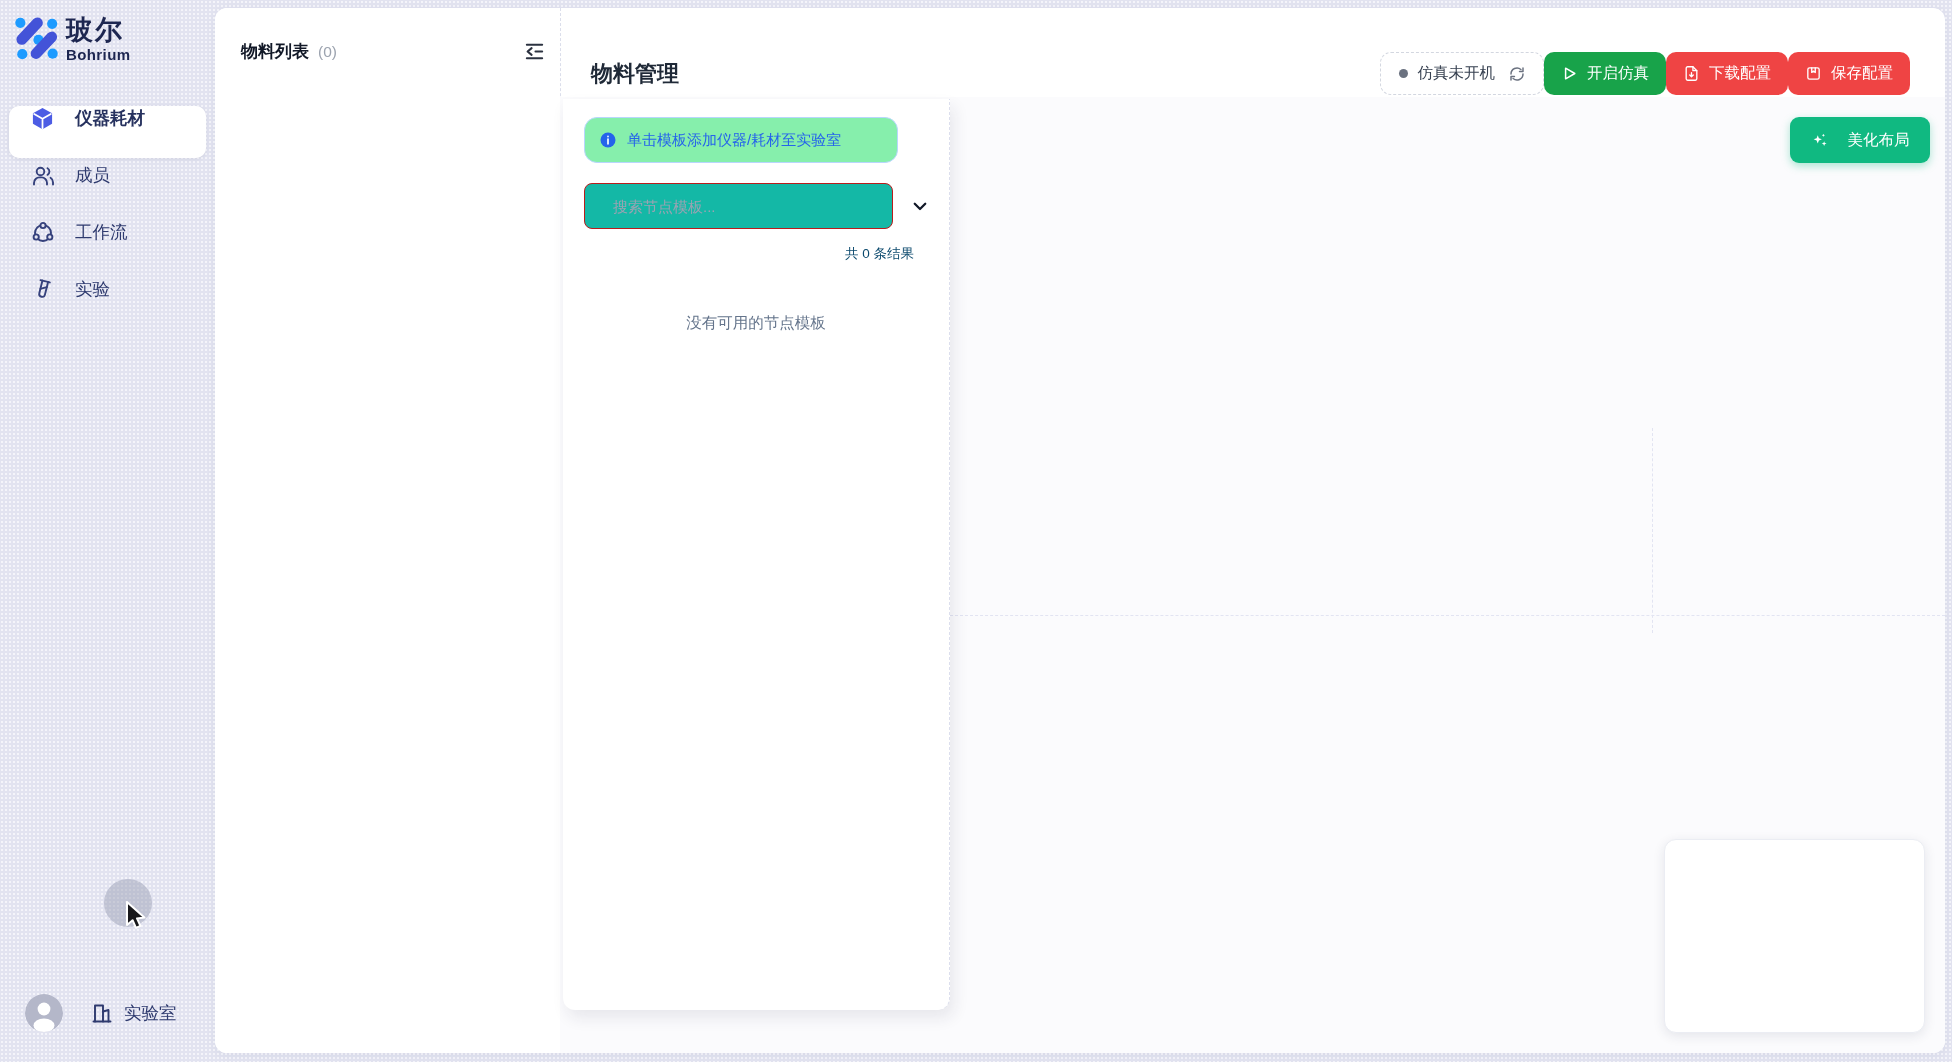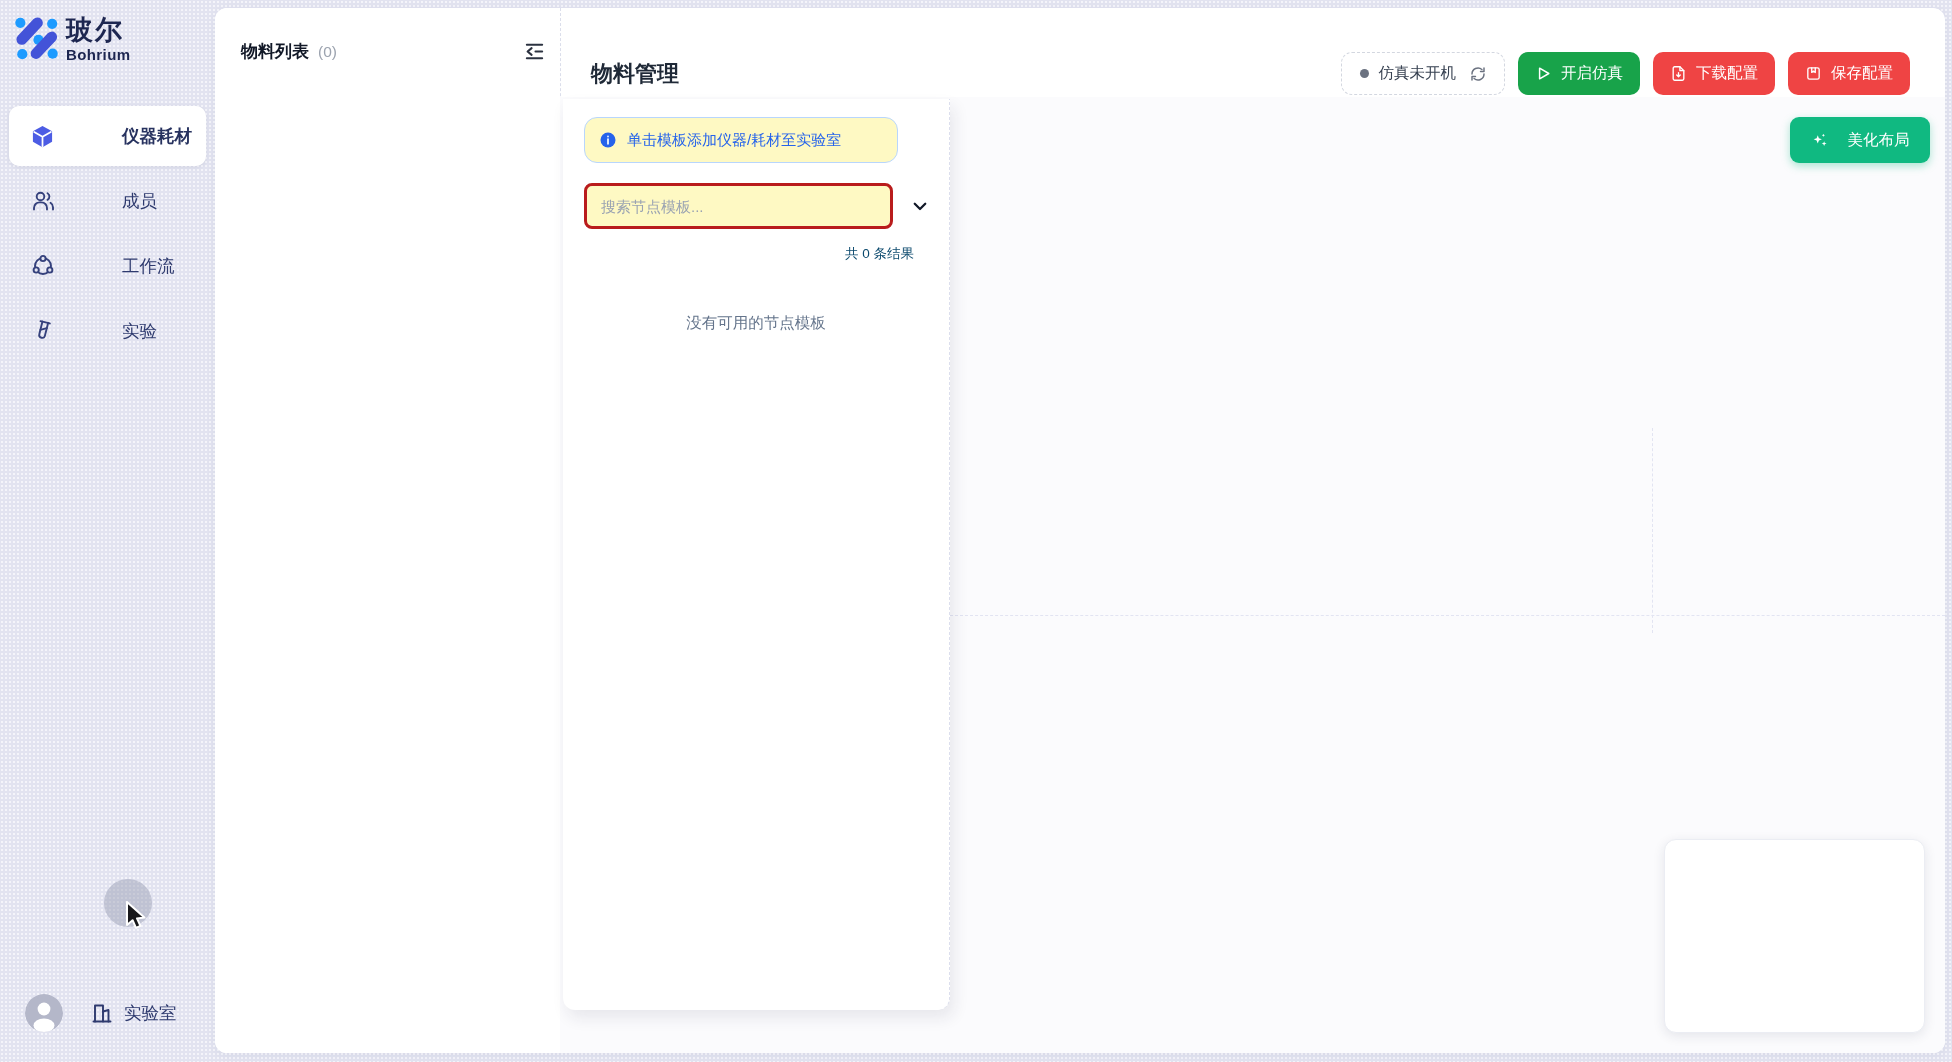--- a/index.html
+++ b/index.html
@@ -13,21 +13,21 @@
     color:#1f2937;
   }
   
   .sidebar { position:absolute; left:0; top:0; width:215px; height:1062px; }
   .logo-row { position:absolute; left:13px; top:14px; display:flex; align-items:flex-start; }
   .logo-mark { width:47px; height:47px; }
   .logo-text { margin-left:6px; }
   .logo-cn { font-size:27px; font-weight:700; color:#1d2650; line-height:32px; letter-spacing:2px; }
   .logo-en { font-size:15px; font-weight:700; color:#1d2650; letter-spacing:.4px; }
   .nav { position:absolute; left:9px; top:106px; width:197px; }
-  .nav-item { height:60px; margin-bottom:5px; border-radius:10px; display:flex; align-items:center; padding-left:21px; cursor:pointer;gap:47px; }
+  .nav-item { height:52px; margin-bottom:5px; border-radius:10px; display:flex; padding-left:21px; cursor:pointer; }
   .nav-item .ni-icon { width:25px; height:25px; flex:0 0 25px; display:flex; align-items:center; justify-content:center; }
   .nav-item .ni-label { margin-left:20px; font-size:17.5px; font-weight:500; color:#2e3a6e; }
   .nav-item.active { background:#fff; box-shadow:0 1px 4px rgba(40,45,90,.10); }
   .nav-item.active .ni-label { color:#27325f; font-weight:600; }
   .side-footer { position:absolute; left:0; bottom:29px; width:215px; height:40px; display:flex; align-items:center; }
   .avatar { width:38px; height:38px; border-radius:50%; margin-left:25px; overflow:hidden; flex:0 0 38px; }
   .foot-icon { margin-left:27px; width:24px; height:24px; }
   .foot-label { margin-left:10px; font-size:17.5px; font-weight:500; color:#2e3a6e; }
   
   .main-card { position:absolute; left:215px; top:8px; width:1730px; height:1045px;
@@ -35,42 +35,42 @@
   
   .materials-panel { position:absolute; left:0; top:0; width:345px; height:1045px; background:#fff; }
   .mp-header { position:absolute; left:14px; top:32px; right:14px; display:flex; align-items:center; }
   .mp-title { font-size:17px; font-weight:700; color:#111827;margin-left:12px; }
   .mp-count { margin-left:9px; font-size:15.5px; color:#9ca3af; }
   .mp-fold { margin-left:auto; width:23px; height:23px; cursor:pointer; }
   .v-divider { position:absolute; left:345px; top:0; width:0; height:1045px; border-left:1px dashed #dbdeeb; }
   
   .main-header { position:absolute; left:346px; top:0; width:1384px; height:89px; border-bottom:1px dashed #dbdeeb; background:#fff;margin-top:21px; }
   .page-title { position:absolute; left:30px; top:30px; font-size:22px; font-weight:700; color:#1f2937; }
-  .header-actions { position:absolute; right:35px; top:23px; display:flex; align-items:center; gap:13px; }
+  .header-actions { position:absolute; right:35px; top:23px; display:flex; align-items:center; }
   .status-pill { height:43px; padding:0 18px; border:1px dashed #d3d7e0; border-radius:11px; background:#fff;
     display:flex; align-items:center; gap:10px; font-size:15.5px; color:#374151; }
   .status-dot { width:9px; height:9px; border-radius:50%; background:#6b7280; }
   .refresh-ic { width:16px; height:16px; margin-left:4px; cursor:pointer; }
   .btn { height:43px; border:none; border-radius:10px; padding:0 17px; display:flex; align-items:center; gap:9px;
     font-size:15.5px; font-weight:500; color:#fff; cursor:pointer; font-family:inherit; }
   .btn svg { width:17px; height:17px; }
   .btn-green { background:#18a34a; }
   .btn-blue { background:#ef4444; }
   
   .canvas { position:absolute; left:345px; top:89px; width:1385px; height:956px; background:#fbfbfd; }
   .guide-h { position:absolute; left:390px; top:518px; width:995px; border-top:1px dashed #e2e4f2; }
   .guide-v { position:absolute; left:1092px; top:331px; height:205px; border-left:1px dashed #e2e4f2; }
   
   .tpl-panel { position:absolute; left:3px; top:2px; width:387px; height:911px; background:#fff;
     border-right:1px dashed #dcdfee; border-radius:0 0 12px 12px; box-shadow:4px 8px 16px rgba(30,35,70,.09); }
-  .tpl-alert { position:absolute; left:21px; top:18px; width:314px; height:46px; background:#fef9c3;
+  .tpl-alert { position:absolute; left:21px; top:18px; width:314px; height:46px; background:#86efac;
     border:1px solid #b8d6fd; border-radius:13px; display:flex; align-items:center; padding:0 14px; gap:10px; }
   .tpl-alert-text { font-size:15px; color:#2563eb; }
-  .tpl-search { position:absolute; left:21px; top:84px; width:309px; height:46px; border:3px solid #b91c1c;
-    border-radius:8px; font-size:15px; color:#374151; padding:0 14px; outline:none; font-family:inherit; background:#fef9c3; }
+  .tpl-search { position:absolute; left:21px; top:84px; width:309px; height:46px; border:1px solid #b91c1c;
+    border-radius:8px; font-size:15px; color:#374151; padding:0 28px; outline:none; font-family:inherit; background:#14b8a6; }
   .tpl-search::placeholder { color:#9aa3b2; }
   .tpl-chevron { position:absolute; left:348px; top:98px; width:18px; height:18px; cursor:pointer; }
   .tpl-count { position:absolute; right:35px; top:146px; font-size:13.5px; color:#0c4a6e;text-align:right; }
   .tpl-empty { position:absolute; left:0; top:214px; width:100%; text-align:center; font-size:15.5px; color:#64748b; }
   
   .beautify-btn { position:absolute; left:1230px; top:20px; width:140px; height:46px; background:#10b981;
     border:none; border-radius:9px; color:#fff; font-size:15.5px; font-weight:500; display:flex; align-items:center;
     justify-content:center; gap:19px; cursor:pointer; box-shadow:0 3px 8px rgba(16,185,129,.35); font-family:inherit; }
   .beautify-btn svg { width:18px; height:18px; }
   

